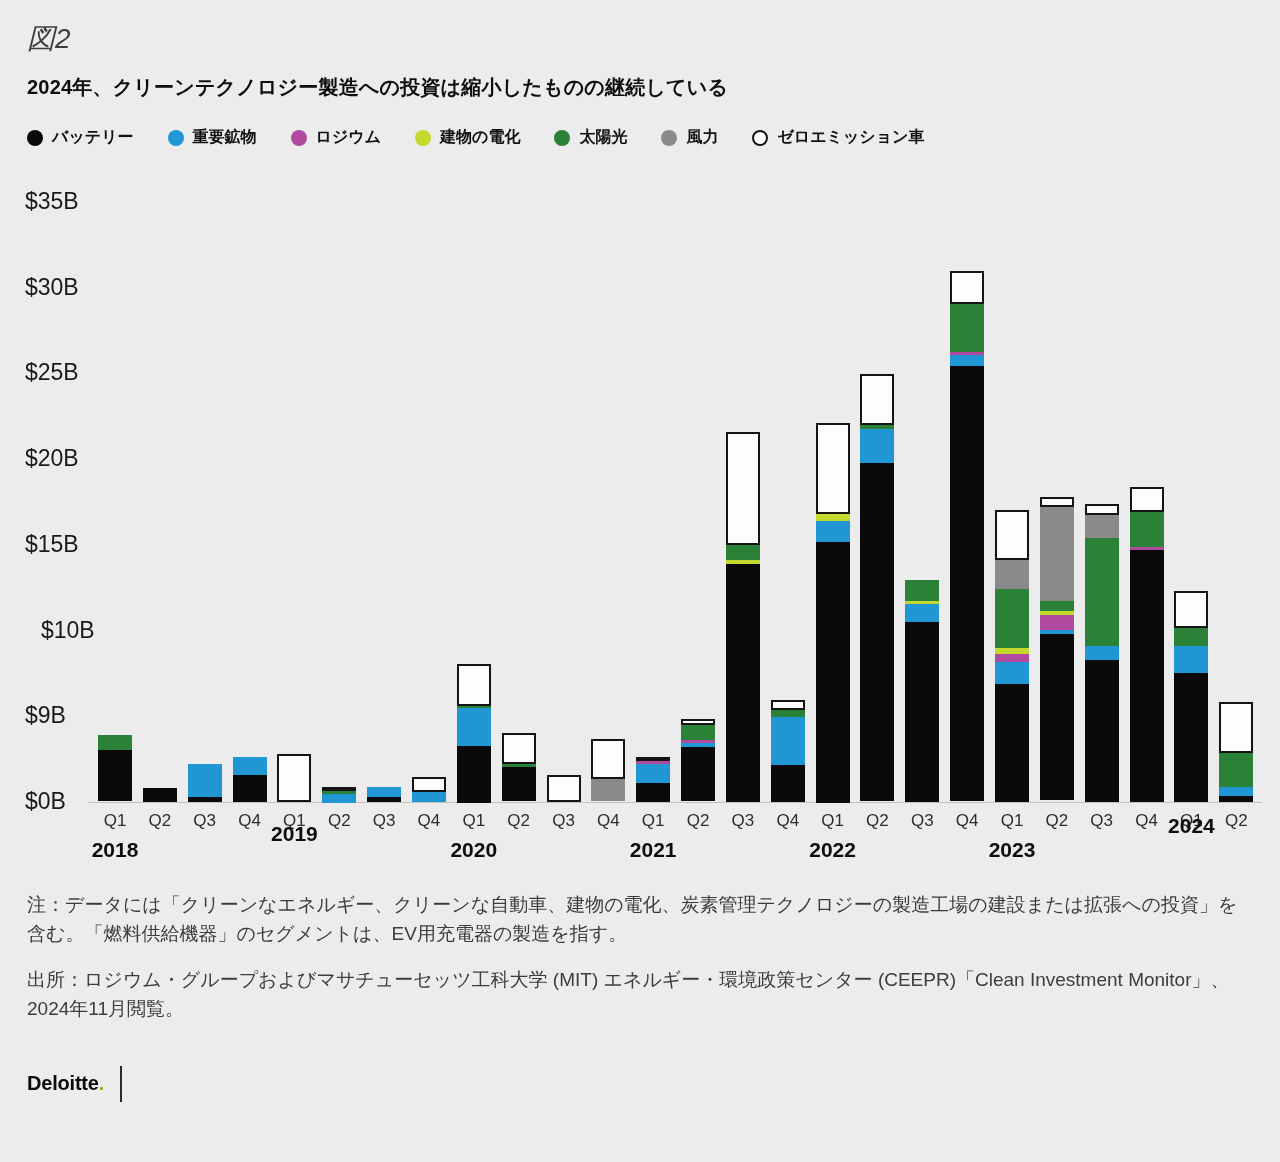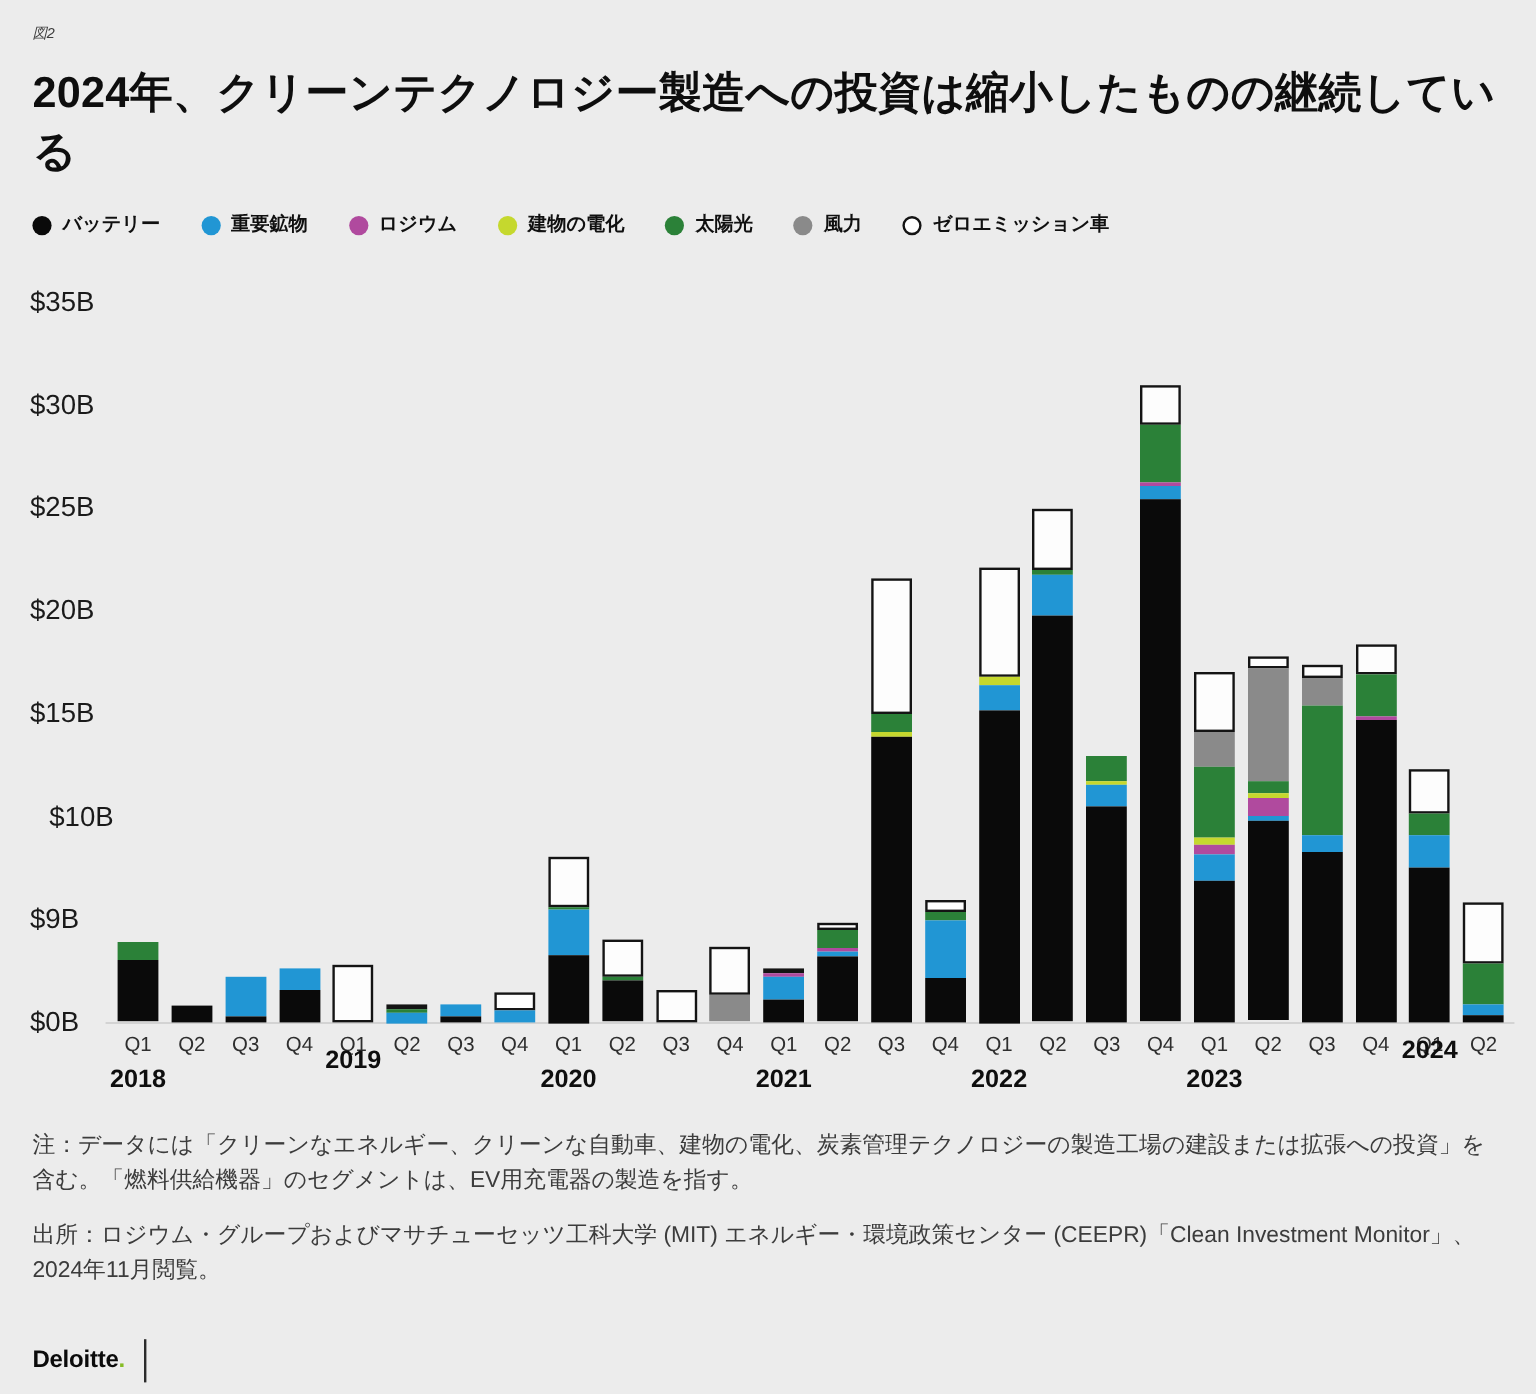--- a/index.html
+++ b/index.html
@@ -7,26 +7,26 @@
     width:1280px;height:1162px;
     background:#ececec;
     font-family:"Liberation Sans","DejaVu Sans",sans-serif;
     color:#111;
     position:relative;
     overflow:hidden;
   }
   .pad{padding:20px 27px 0 27px;}
   .kicker{
     font-style:italic;
-    font-size:12px;
+    font-size:28px;
     color:#3d3d3d;
   }
   .title{
     margin-top:16px;
-    font-size:36px;
+    font-size:20px;
     font-weight:700;
     color:#0e0e0e;
     letter-spacing:.2px;
   }
   .subtitle{
     margin-top:13px;
     font-size:19px;
     color:#1a1a1a;
   }
   .legend{

